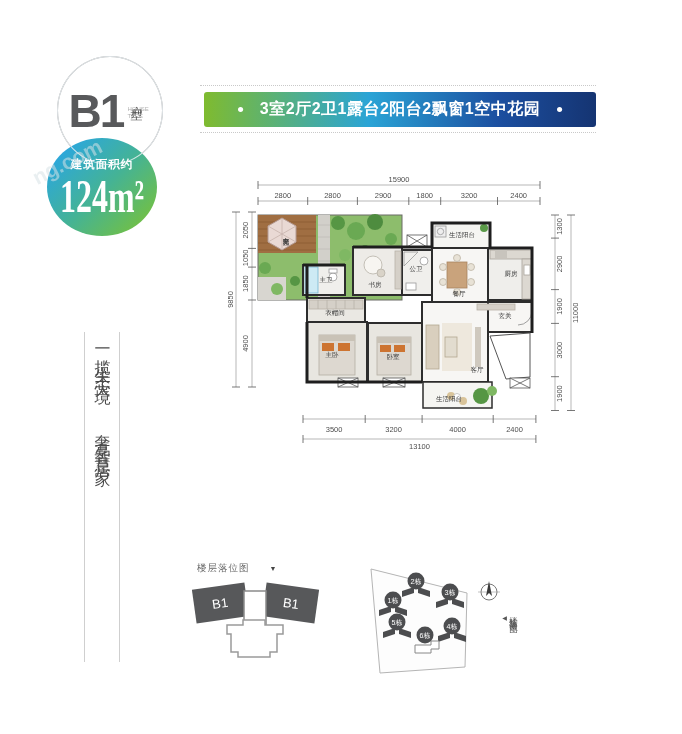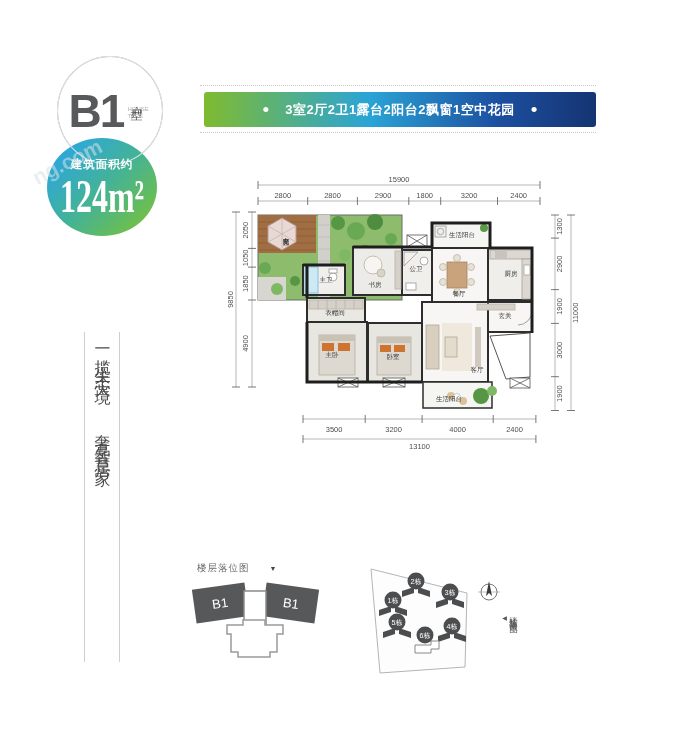--- a/index.html
+++ b/index.html
@@ -25,21 +25,21 @@
   .area-value{margin-top:2px;font-size:38px;font-weight:700;
     font-family:"Liberation Serif",serif;transform:scale(.84,1.22);letter-spacing:0;}
   .watermark{left:30px;top:150px;z-index:4;font-size:21px;color:rgba(215,225,230,.55);
     transform:rotate(-27deg);font-weight:600;}
 
   
   .dotted{left:200px;width:396px;border-top:1.5px dotted #c9c9c9;height:0;}
   .banner{left:204px;top:92px;width:392px;height:35px;border-radius:3px;z-index:2;
     background:linear-gradient(90deg,#7fbb2f 0%,#2aa4d6 42%,#1c4fa0 75%,#153472 100%);
     display:flex;align-items:center;justify-content:center;gap:16px;color:#fff;}
-  .banner-text{font-size:13px;font-weight:700;letter-spacing:.5px;}
+  .banner-text{font-size:16px;font-weight:700;letter-spacing:.5px;}
   .banner-dot{font-size:19px;line-height:10px;}
 
   
   .tagline{left:84px;top:332px;height:330px;width:34px;border-left:1px solid #cfcfcf;
     border-right:1px solid #cfcfcf;display:flex;justify-content:center;}
   .tagline-inner{writing-mode:vertical-rl;text-orientation:upright;
     font-family:"Liberation Serif",serif;font-size:16px;color:#4a4a4a;
     letter-spacing:7px;padding-top:8px;}
   .tagline-inner span+span{margin-top:16px;}
 

